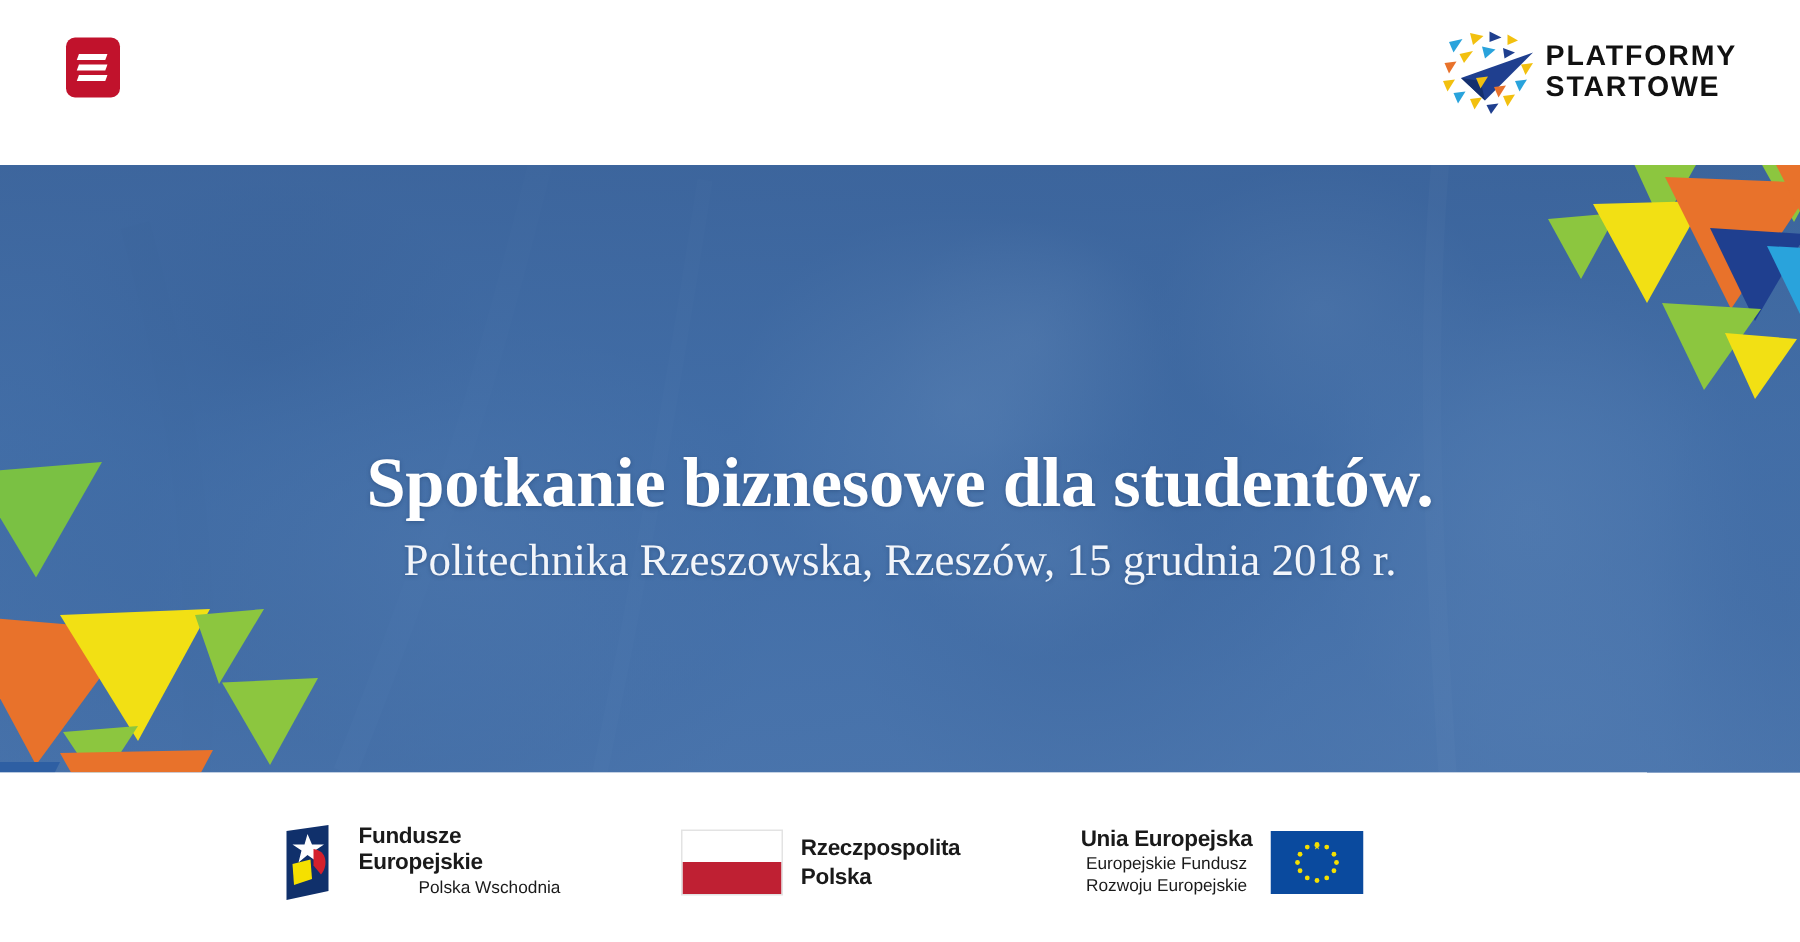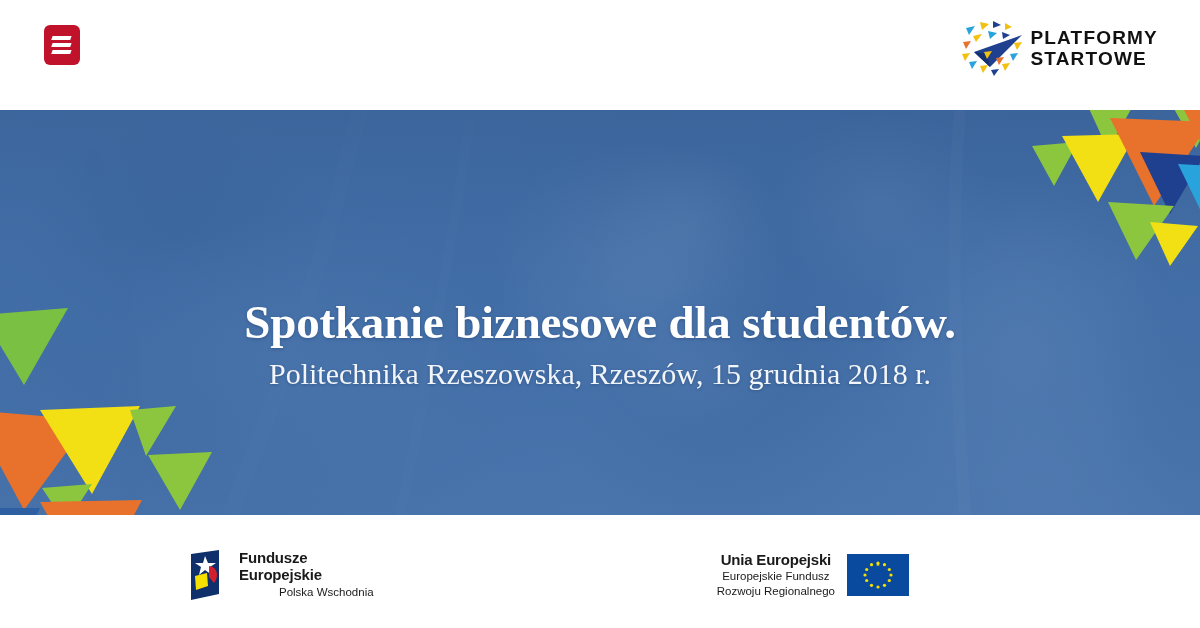--- a/index.html
+++ b/index.html
@@ -268,26 +268,33 @@
             <path d="M20,16 C29,17 30,27 25,33 L20,27 Z" fill="#d4202c"></path>
           </svg>
         </div>
         <div class="fe-labels">
           <div class="fe-l1">Fundusze</div>
           <div class="fe-l1">Europejskie</div>
           <div class="fe-l3">Polska Wschodnia</div>
         </div>
       </div>
 
+      <div class="logo-block">
+        <div class="pl-flag"></div>
+        <div class="pl-labels">
+          <div class="pl-l">Rzeczpospolita</div>
+          <div class="pl-l">Polska</div>
+        </div>
+      </div>
 
       <div class="logo-block">
         <div class="eu-labels">
-          <div class="eu-l1">Unia Europejski</div>
+          <div class="eu-l1">Unia Europejska</div>
           <div class="eu-l2">Europejskie Fundusz</div>
-          <div class="eu-l2">Rozwoju Regionalnego</div>
+          <div class="eu-l2">Rozwoju Europejskie</div>
         </div>
         <div class="eu-flag">
           <svg width="62" height="42" viewBox="0 0 62 42">
             <rect width="62" height="42" fill="#0a4a9e"></rect>
             <g fill="#f5e000">
               <polygon points="31,8 31.9,10.6 34.6,10.6 32.4,12.2 33.3,14.8 31,13.2 28.7,14.8 29.6,12.2 27.4,10.6 30.1,10.6" transform="scale(0.62) translate(19,5)"></polygon>
             </g>
             <g fill="#f5e000" id="eustars">
               <circle cx="31" cy="9" r="1.6"></circle>
               <circle cx="37.5" cy="10.7" r="1.6"></circle>

